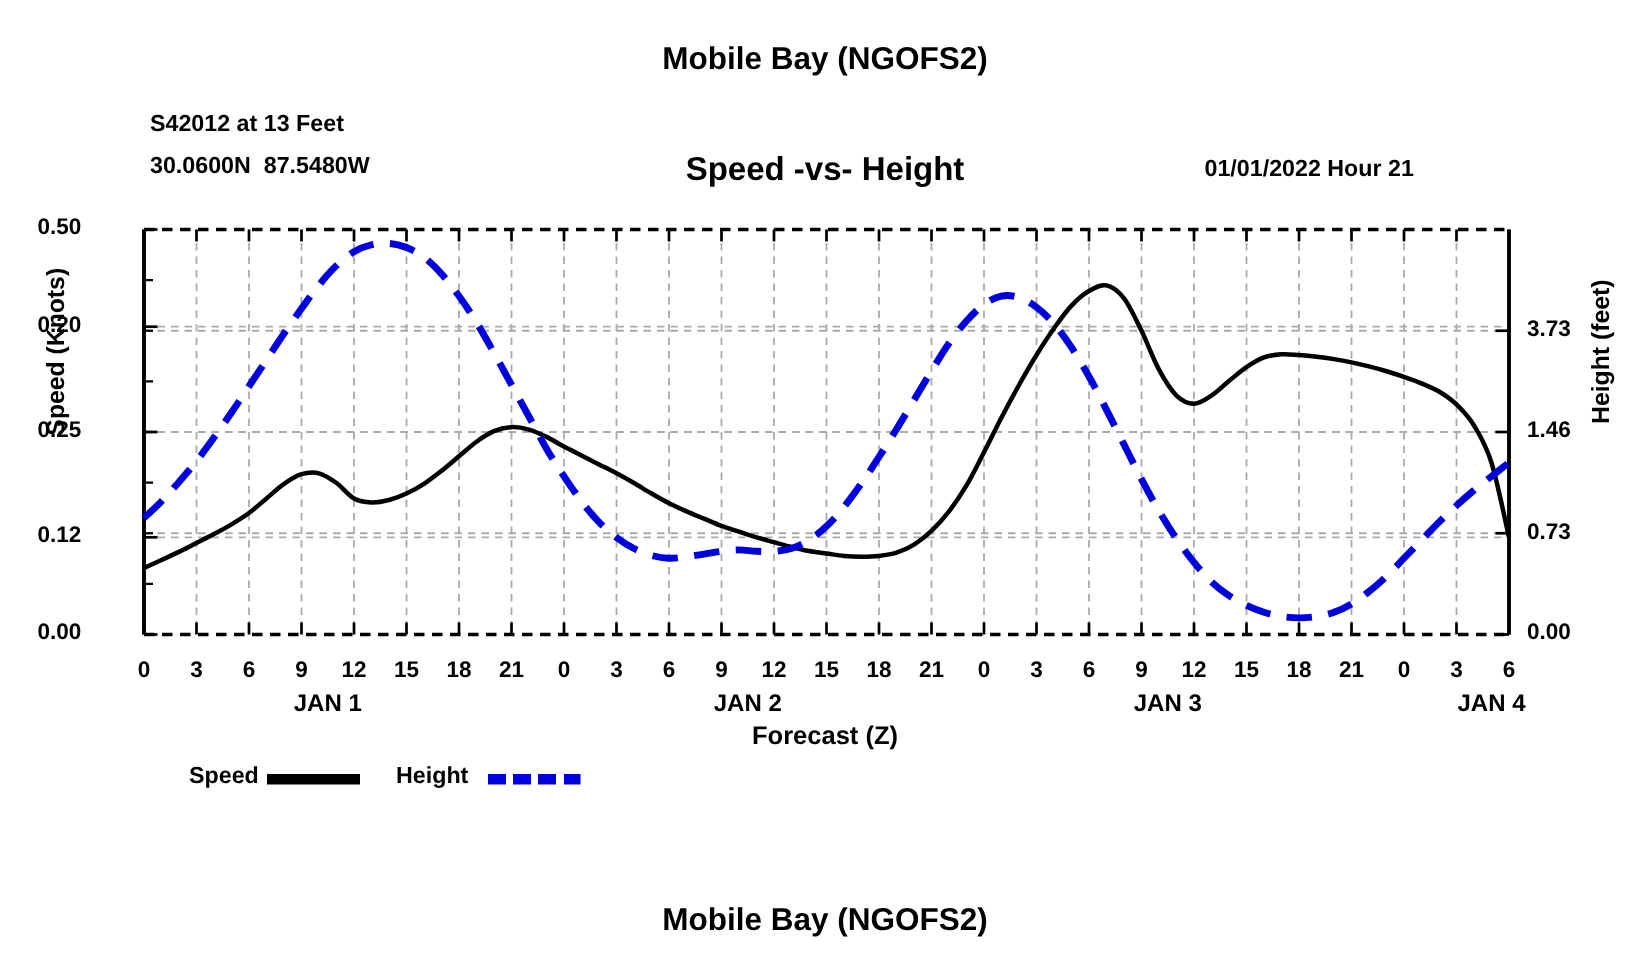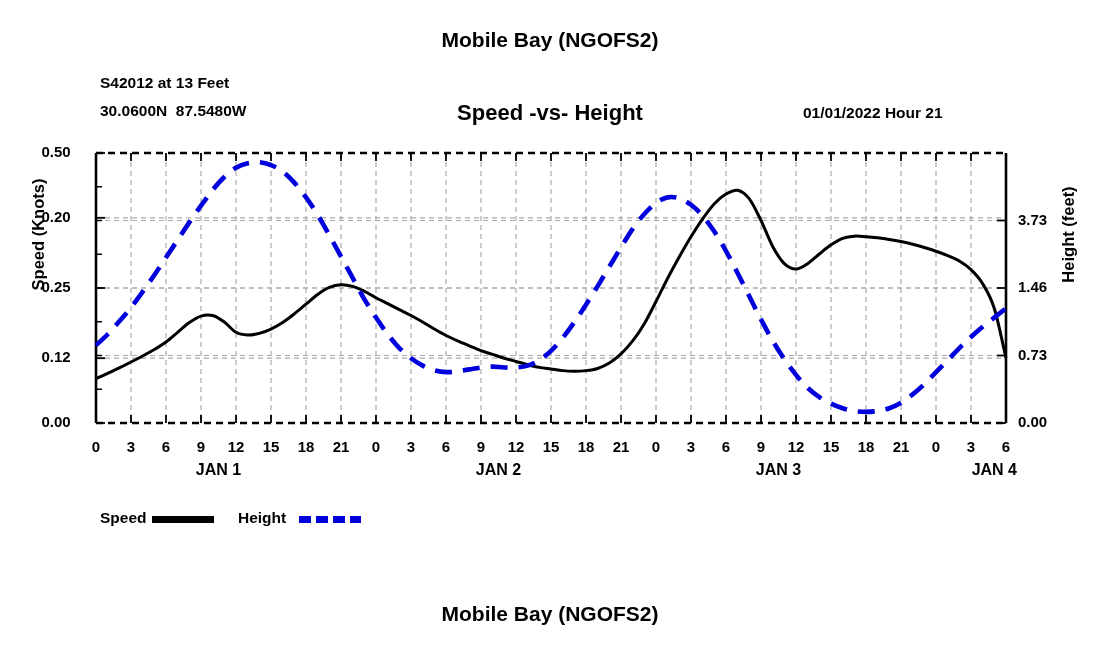--- a/index.html
+++ b/index.html
@@ -23,50 +23,51 @@
     position:absolute;left:-62px;top:225px;width:200px;text-align:center;
     transform:rotate(-90deg);font-size:16.5px;font-weight:bold;
   }
   #ylab-right{
     position:absolute;left:968px;top:225px;width:200px;text-align:center;
     transform:rotate(-90deg);font-size:16.5px;font-weight:bold;
   }
   #xlab{left:0;top:481px;width:1100px;text-align:center;font-size:17px;}
 
   .ytick{position:absolute;font-size:15px;font-weight:bold;white-space:pre;}
-  .ytick.left{width:62px;text-align:center;left:25px;}
+  .ytick.left{width:62px;text-align:left;left:25px;}
   .ytick.right{width:70px;text-align:left;left:1018px;}
 
   .xtick{position:absolute;font-size:15px;font-weight:bold;text-align:center;
          width:40px;top:438px;}
   .daylab{position:absolute;font-size:16px;font-weight:bold;text-align:center;
           width:120px;top:461px;}
 
   #legend{position:absolute;left:100px;top:508px;height:20px;}
-  .lgitem{position:absolute;top:0;height:20px;}
+  .lgitem{position:absolute;top:0;height:20px;margin-left:26px;}
   .lglabel{position:absolute;top:1px;font-size:15.5px;font-weight:bold;white-space:pre;}
   .lgswatch{position:absolute;top:8px;height:7px;}
   svg{display:block;}
 </style>
 </head>
 <body>
 
 <div class="stage">
 
   <div class="txt" id="title-top">Mobile Bay (NGOFS2)</div>
 
   <div class="txt" id="station-line">S42012 at 13 Feet</div>
   <div class="txt" id="coords-line">30.0600N  87.5480W</div>
 
   <div class="txt" id="subtitle">Speed -vs- Height</div>
 
   <div class="txt" id="runtime">01/01/2022 Hour 21</div>
 
   <div id="ylab-left">Speed (Knots)</div>
   <div id="ylab-right">Height (feet)</div>
+  <div class="txt" id="xlab">Forecast (Z)</div>
 
   <div id="tick-layer">
       <div class="ytick left" style="top: 413px;">0.00</div>
       <div class="ytick left" style="top: 348.2px;">0.12</div>
       <div class="ytick left" style="top: 278px;">0.25</div>
       <div class="ytick left" style="top: 207.8px;">0.20</div>
       <div class="ytick left" style="top: 143px;">0.50</div>
       <div class="ytick right" style="top: 413px;">0.00</div>
       <div class="ytick right" style="top: 345.5px;">0.73</div>
       <div class="ytick right" style="top: 278px;">1.46</div>

